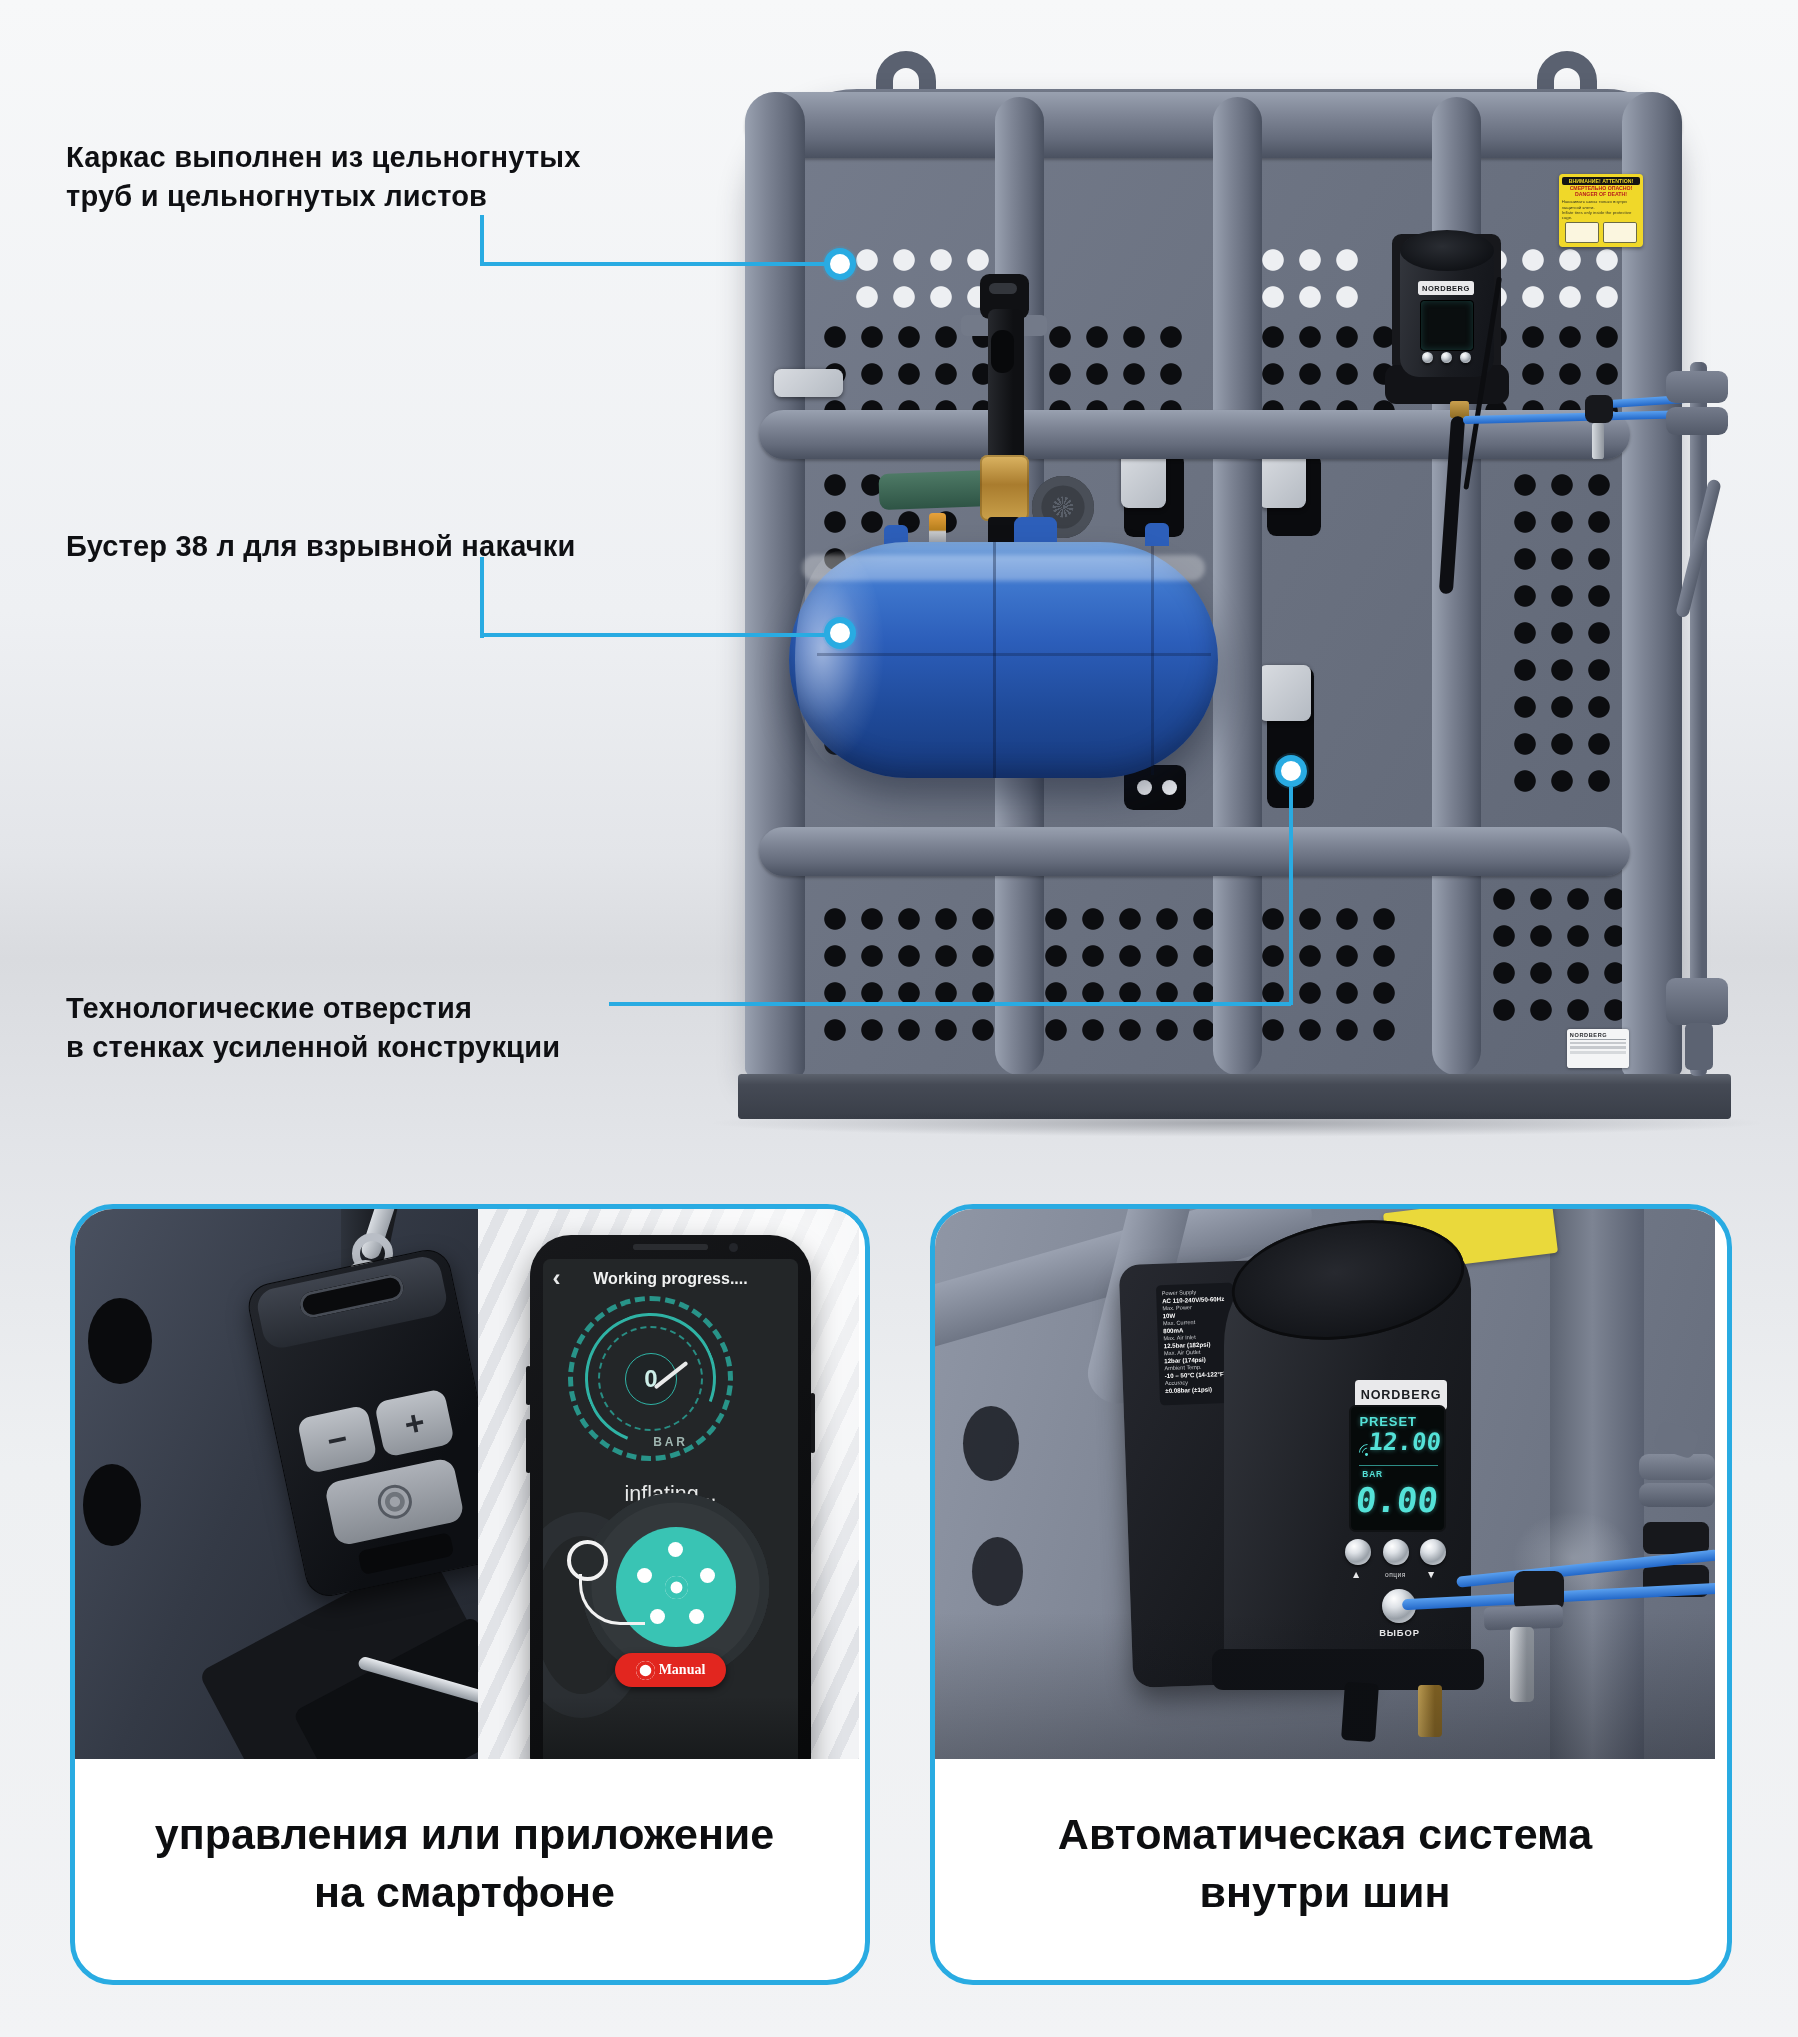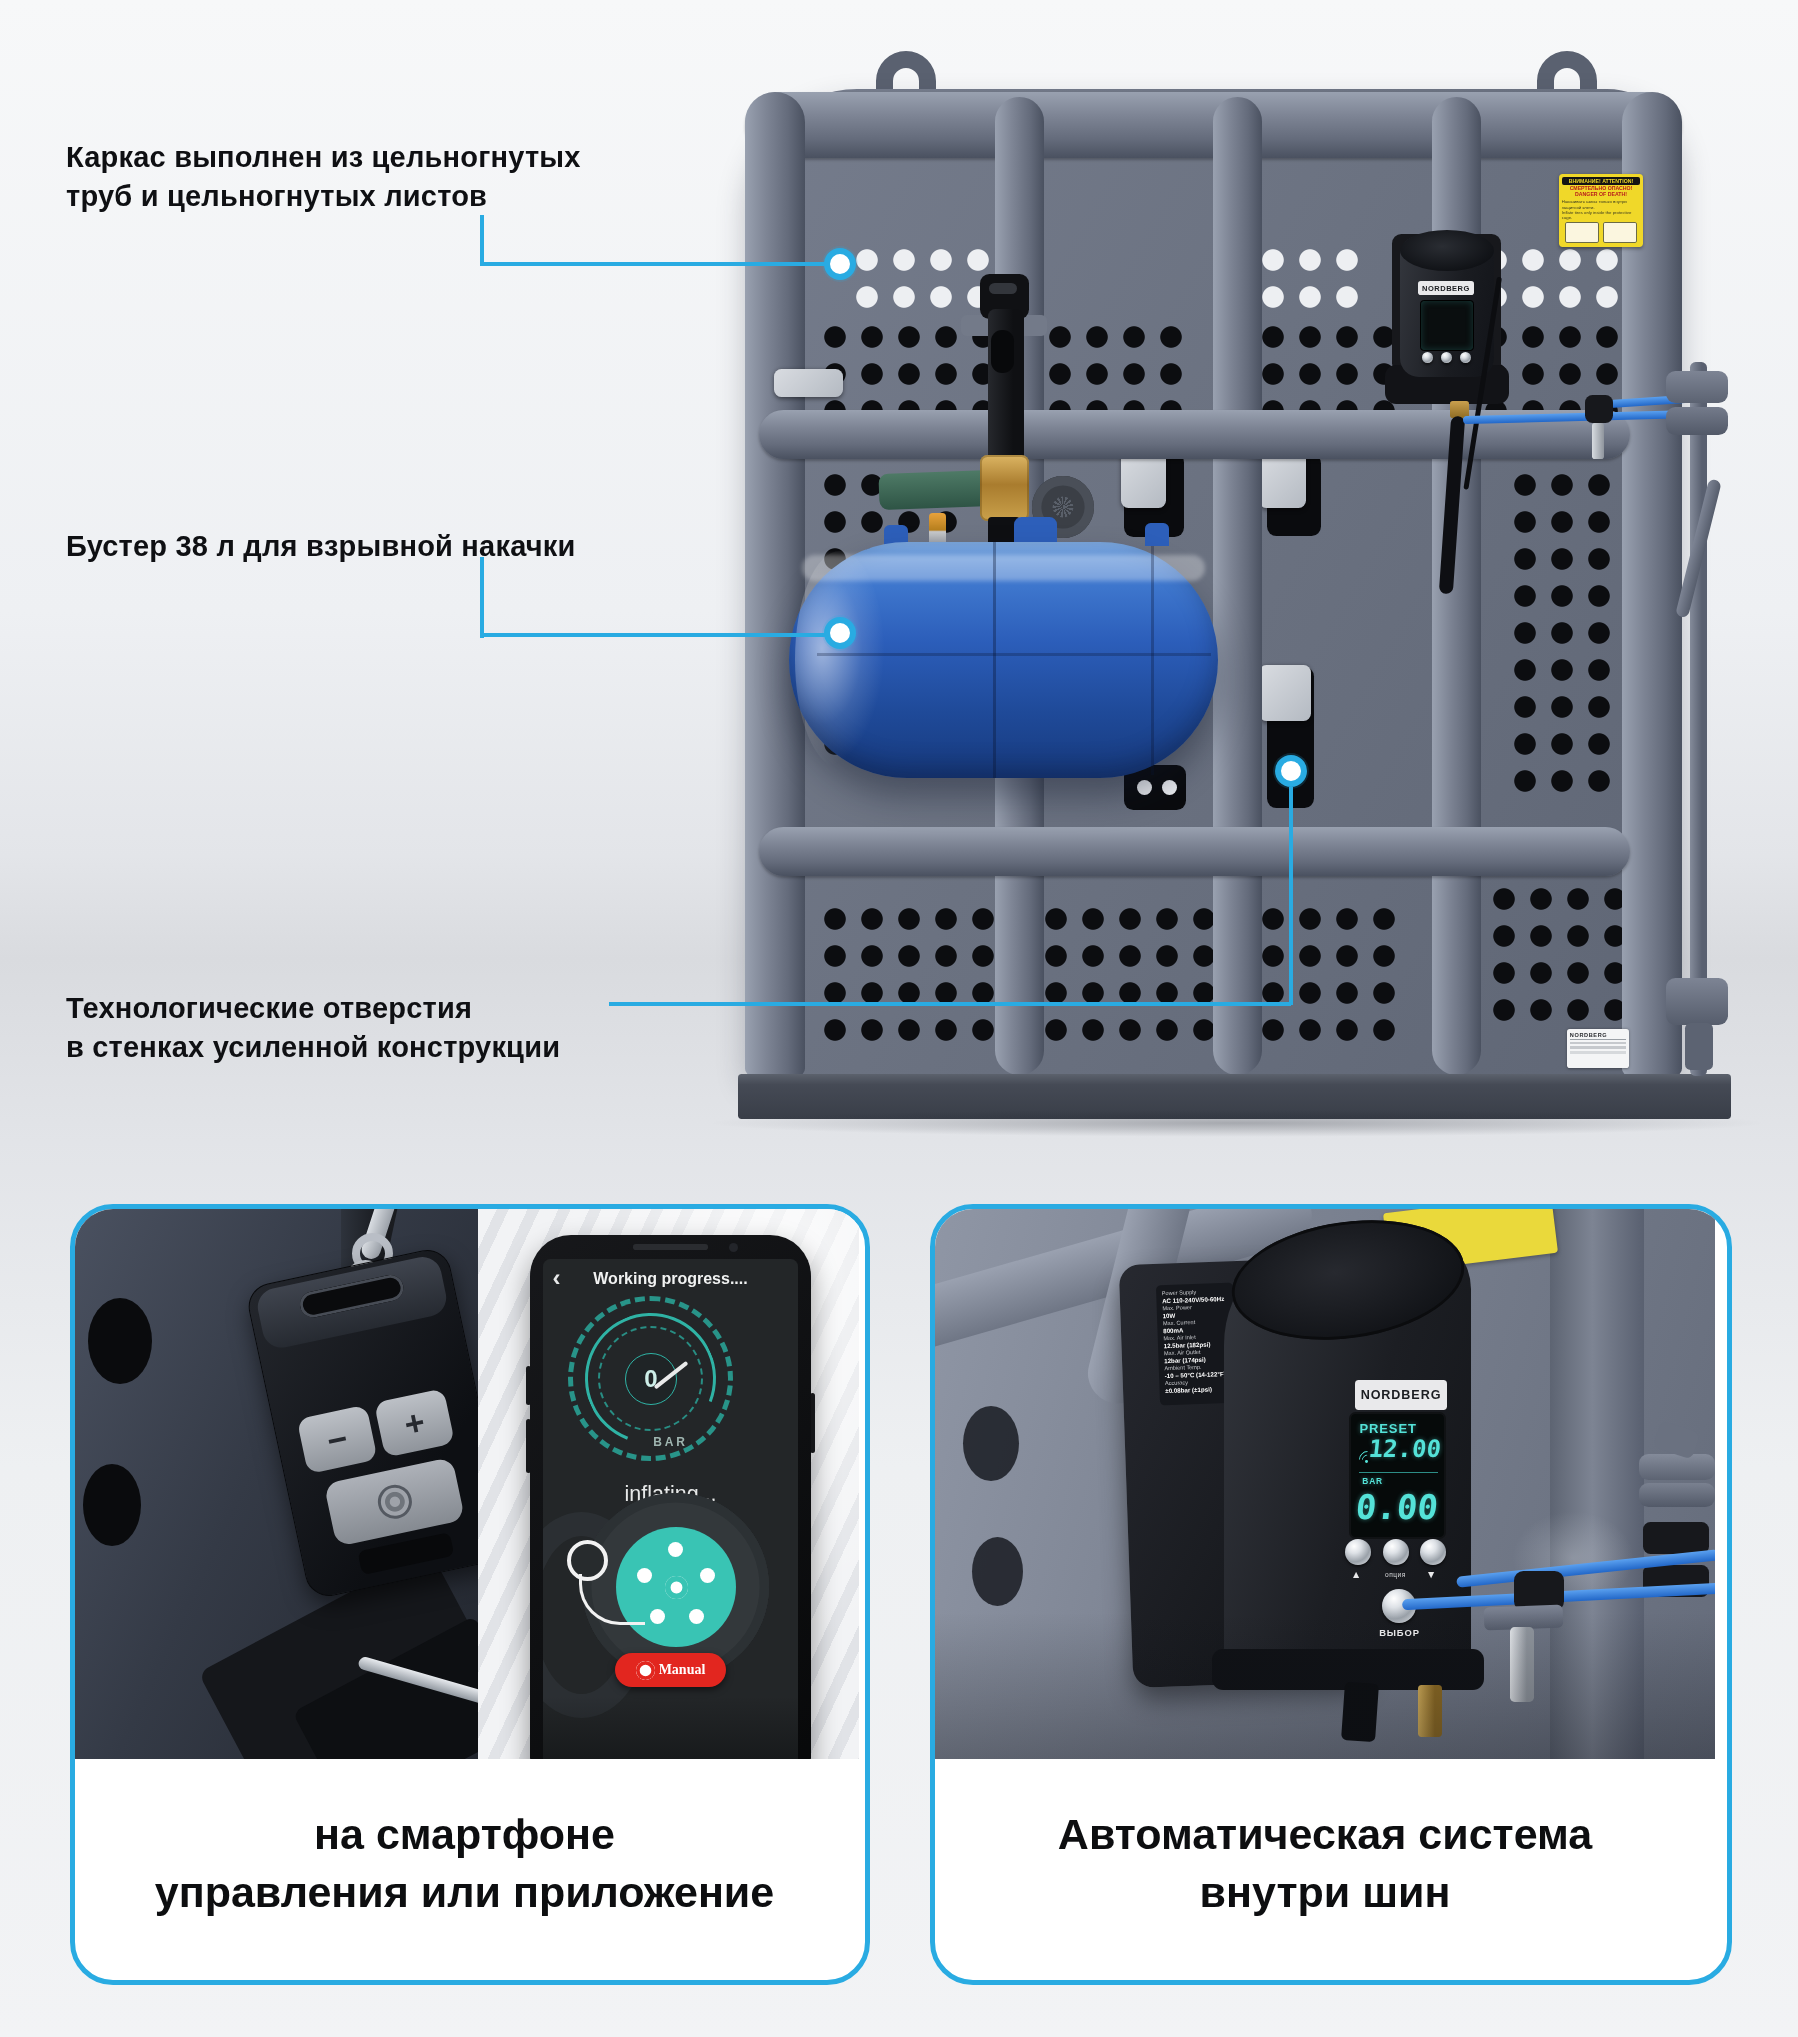--- a/index.html
+++ b/index.html
@@ -233,22 +233,22 @@
           <div class="abs" style="left:72px;top:394px;width:111px;height:34px;background:#e2261f;border-radius:19px;display:flex;align-items:center;justify-content:center;gap:4px;box-shadow:0 2.8px 7.5px rgba(0,0,0,.5);font-family:Liberation Serif, serif;">
             <span style="width:19px;height:19px;background:#fff;border-radius:50%;box-shadow:inset 0 0 0 3.7px #e2261f, inset 0 0 0 6.6px #fff;"></span>
             <span style="color:#fff;font-size:14px;font-weight:700;">Manual</span>
           </div>
           <div class="abs" style="left:0;top:437px;width:255px;height:77px;background:linear-gradient(180deg,rgba(10,12,13,0),rgba(10,12,13,.55));"></div>
         </div>
       </div>
     </div>
 
     <div class="caption" style="left:0;top:550px;width:779px;height:210px;">
+      <div>управления или приложение</div>
       <div>на смартфоне</div>
-      <div>управления или приложение</div>
     </div>
   </div>
 
   <div class="card" style="left:930px;top:1204px;width:792px;height:771px;">
     <div class="abs" style="left:0;top:0;width:780px;height:550px;background:linear-gradient(105deg,#8f96a5 0%,#7b8291 40%,#656c7b 100%);overflow:hidden;">
 
       <div class="abs" style="left:-47px;top:28px;width:431px;height:60px;background:linear-gradient(180deg,#9aa1b0,#6f7685);border-radius:37px;transform:rotate(-16deg);"></div>
       <div class="abs" style="left:174px;top:-37px;width:60px;height:234px;background:linear-gradient(90deg,#9aa1b0,#6f7685);border-radius:37px;transform:rotate(14deg);"></div>
       <div class="abs" style="left:615px;top:0;width:94px;height:550px;background:linear-gradient(90deg,#5d6472,#7d8493 45%,#596070);"></div>
       <div class="abs" style="left:577px;top:302px;width:122px;height:94px;background:radial-gradient(ellipse,rgba(200,206,216,.35) 0%,rgba(200,206,216,0) 70%);"></div>
@@ -272,21 +272,21 @@
         <span class="sl">Ambient Temp.</span>
         <span class="sv">-10 – 50°C (14-122°F)</span>
         <span class="sl">Accuracy</span>
         <span class="sv">±0.08bar (±1psi)</span>
       </div>
 
       <div class="abs" style="left:289px;top:24px;width:247px;height:448px;background:linear-gradient(105deg,#33363d 0%,#1c1e23 55%,#14161a 100%);border-radius:112px 56px 24px 24px;"></div>
       <div class="abs" style="left:296px;top:13px;width:234px;height:116px;background:radial-gradient(ellipse at 45% 42%,#27292f 0%,#101216 78%);border-radius:50%;transform:rotate(-8deg);box-shadow:inset 0 0 0 2.8px #0b0c0e;"></div>
       <div class="abs" style="left:420px;top:171px;width:92px;height:30px;background:#e9e9eb;border-radius:3.7px;display:flex;align-items:center;justify-content:center;font-size:12.6px;font-weight:700;letter-spacing:0.9px;color:#1b1d21;">NORDBERG</div>
 
-      <div class="abs" style="left:414px;top:203px;width:97px;height:127px;background:#060a0a;border:2.8px solid #101214;border-radius:6.6px;box-sizing:border-box;padding-left:12px;">
+      <div class="abs" style="left:414px;top:196px;width:97px;height:127px;background:#060a0a;border:2.8px solid #101214;border-radius:6.6px;box-sizing:border-box;padding-left:12px;">
         <span class="abs tealtxt" style="left:8.4px;top:6.6px;font-size:13px;font-weight:700;letter-spacing:0.9px;">PRESET</span>
         <span class="abs tealtxt seg" style="left:13px;top:20.6px;width:77px;text-align:right;font-size:24px;">12.00</span>
         <span class="abs wifi" style="left:7.5px;top:37px;width:19px;height:15px;">
           <i style="left:0;top:0;width:15px;height:15px;"></i>
             <i style="left:3.7px;top:3.7px;width:7.5px;height:7.5px;"></i>
           <i style="left:6.6px;top:9.4px;width:2.8px;height:2.8px;background:#54e2d8;border:none;border-radius:50%;transform:none;"></i>
         </span>
         <span class="abs" style="left:7.5px;top:58px;width:79px;border-top:1.9px solid #2d8d86;"></span>
         <span class="abs tealtxt" style="left:11.2px;top:62px;font-size:8.4px;font-weight:700;letter-spacing:0.9px;">BAR</span>
         <span class="abs tealtxt seg" style="left:2.8px;top:73px;width:86px;text-align:center;font-size:34px;">0.00</span>

